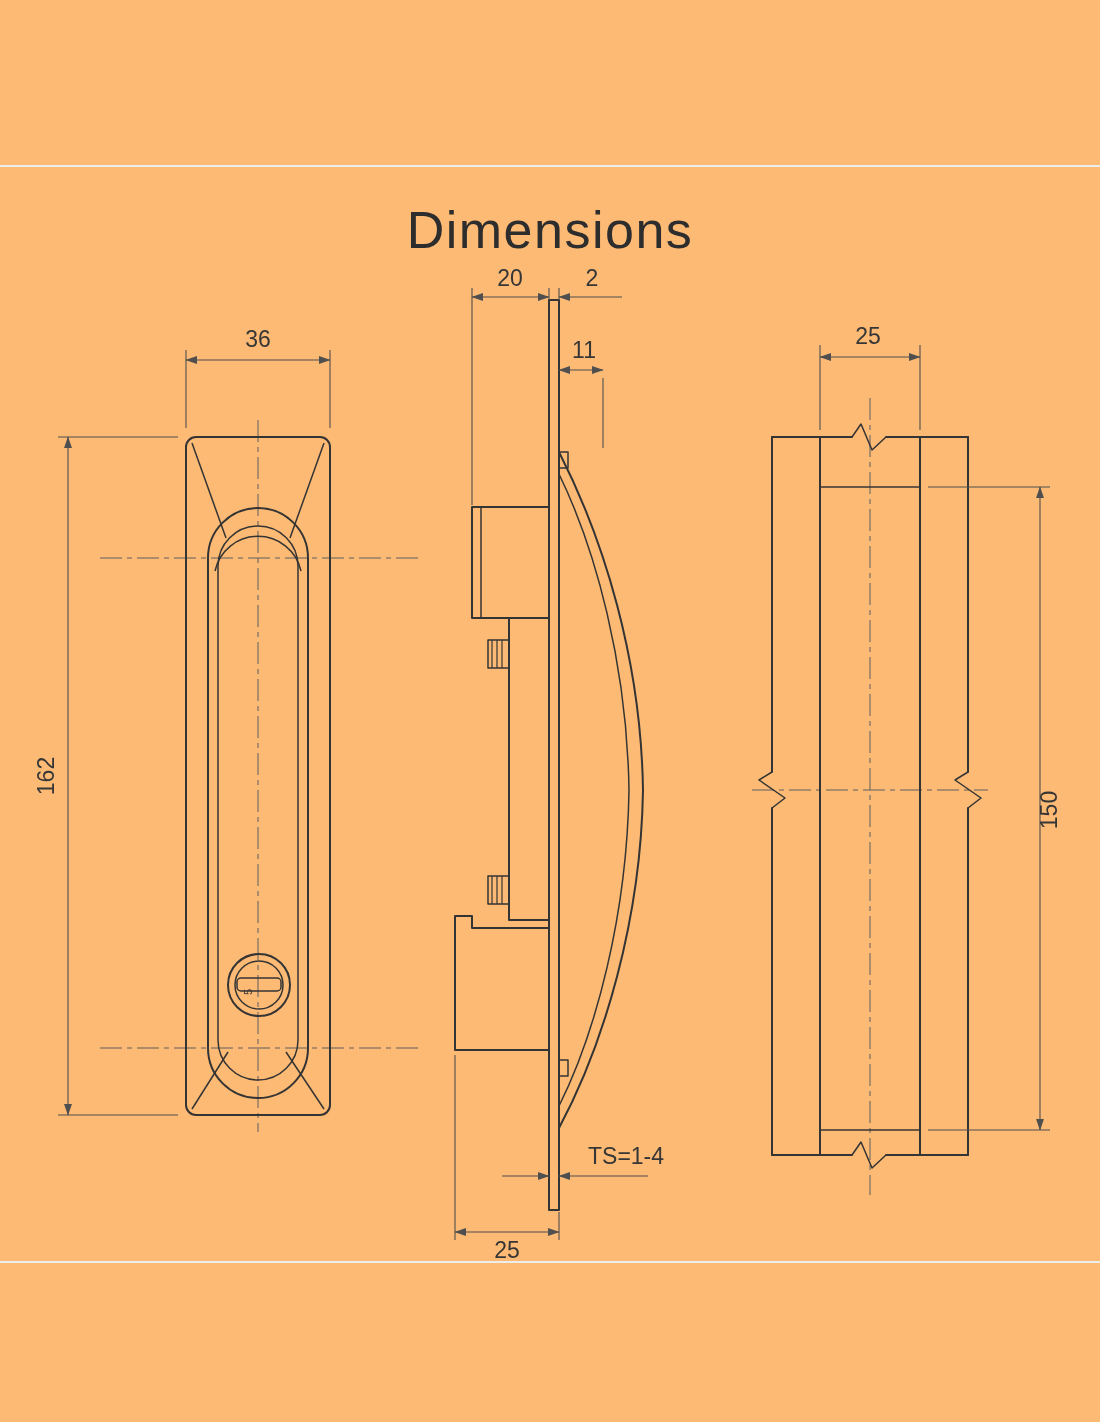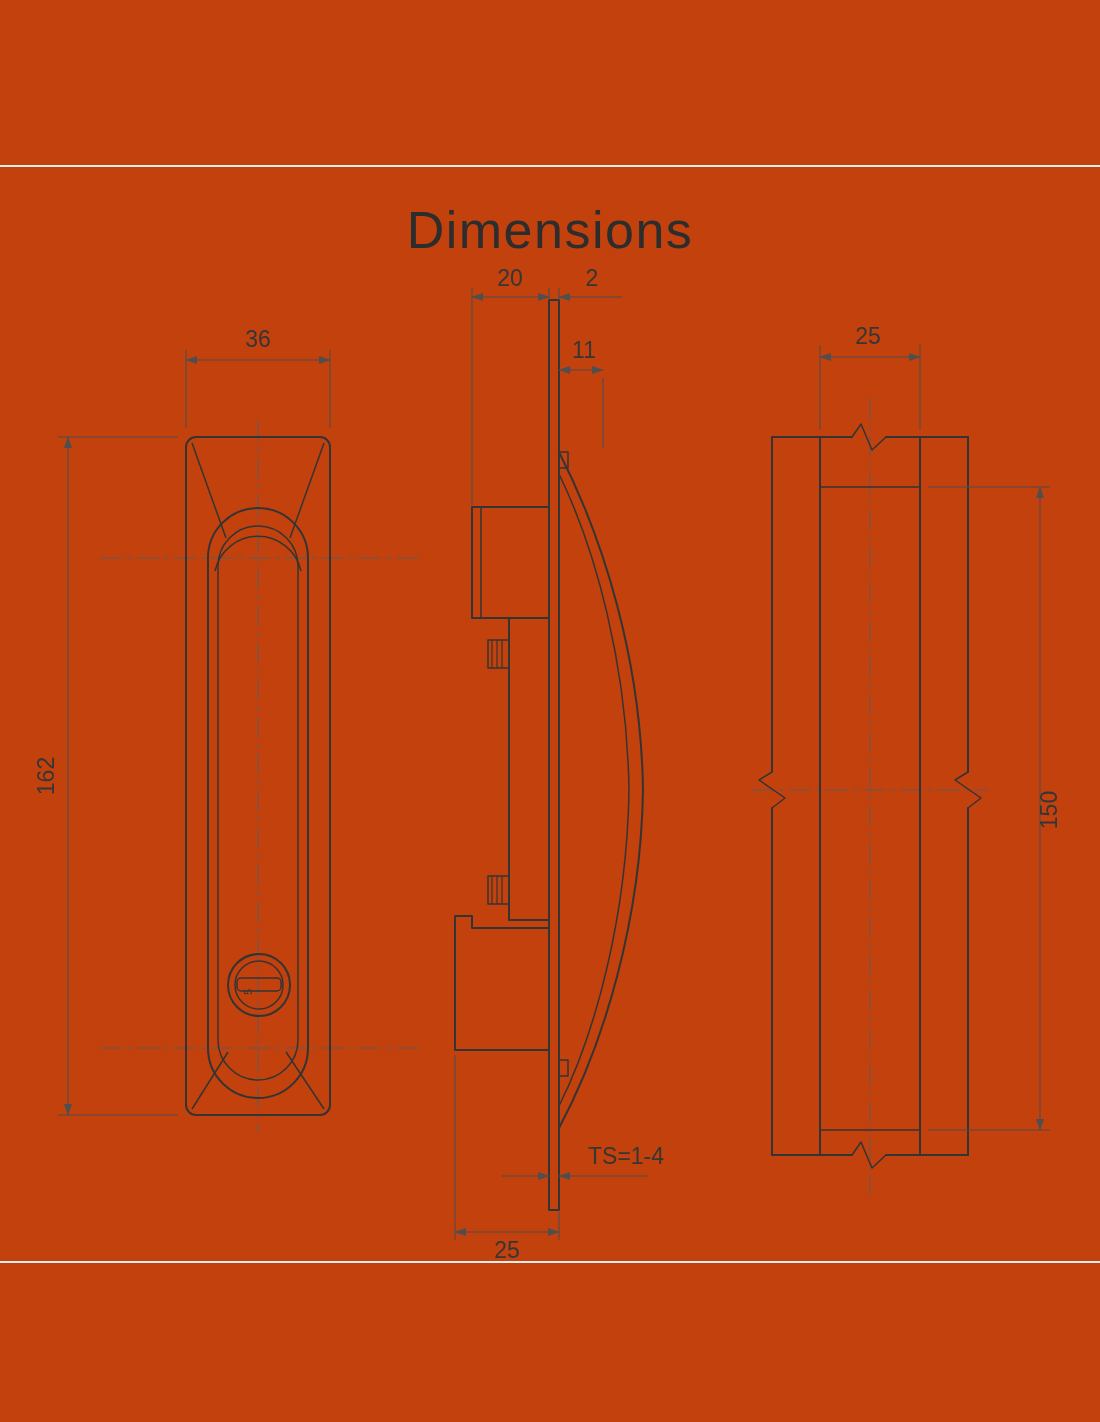--- a/index.html
+++ b/index.html
@@ -1,17 +1,17 @@
 <!DOCTYPE html>
 <html><head>
 <meta charset="utf-8">
 <style>
   html,body { margin:0; padding:0; background:#ffffff; }
   body { width:1100px; height:1422px; font-family:"Liberation Sans", sans-serif; }
-  .stage { position:relative; width:1100px; height:1422px; background:#c2410c; overflow:hidden; }
+  .stage { position:relative; width:1100px; height:1422px; background:#fdba74; overflow:hidden; }
   svg { display:block; }
   svg text { font-family:"Liberation Sans", sans-serif; }
   .title-text { font-size:52px; font-weight:500; fill:#2d2d2d; letter-spacing:1.5px; }
   .dim { font-size:23px; fill:#363636; }
   .dim-small { font-size:11px; fill:#363636; }
   .obj { fill:none; stroke:#343434; stroke-width:2; stroke-linejoin:round; stroke-linecap:round; }
   .obj-thin { fill:none; stroke:#343434; stroke-width:1.5; stroke-linejoin:round; }
   .ext { stroke:#4f4f4f; stroke-width:1.1; fill:none; }
   .dimline { stroke:#4f4f4f; stroke-width:1.1; fill:none; }
   .cl { stroke:#5f5f5f; stroke-width:1; stroke-dasharray:22 5 5 5; fill:none; }

